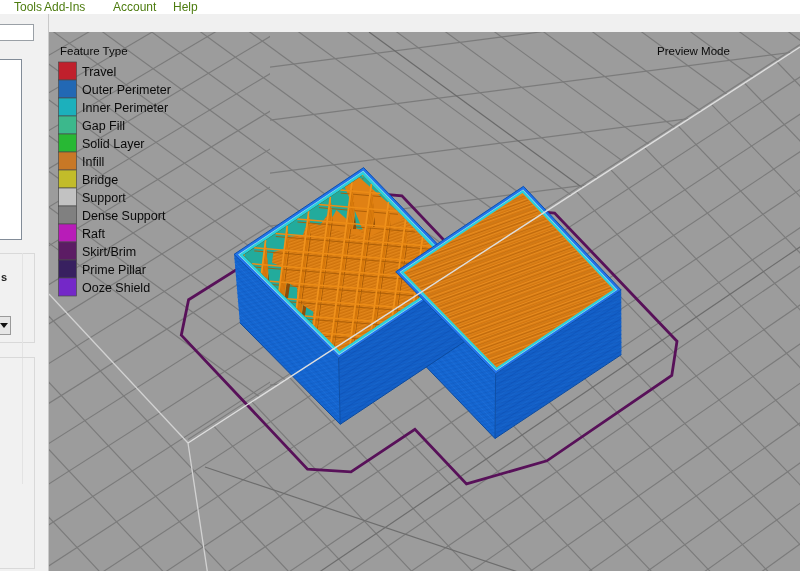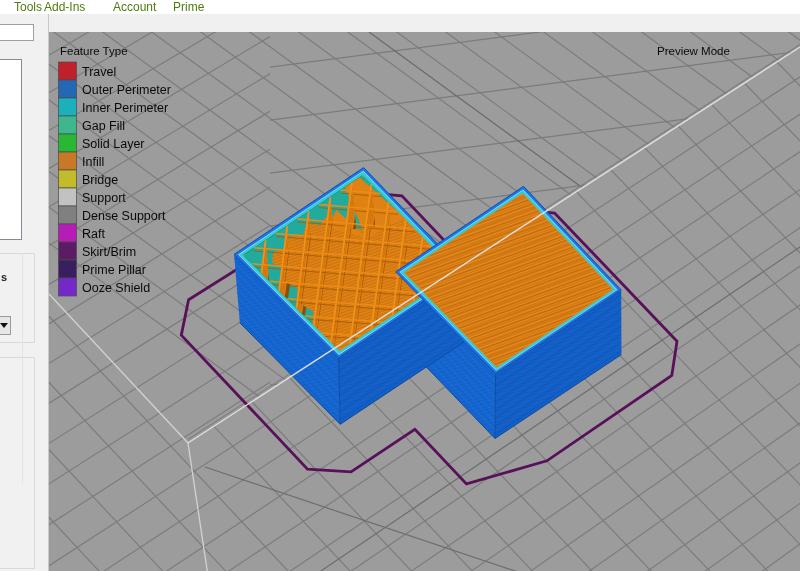--- a/index.html
+++ b/index.html
@@ -9,21 +9,21 @@
 #menubar span { position:absolute; top:0px; }
 #panel { position:absolute; left:0; top:14px; width:49px; height:557px; background:#f1f1f1; border-right:1px solid #c9c9c9; }
 #vp { position:absolute; left:49px; top:32px; width:751px; height:544px; }
 #vp svg { display:block; }
 </style></head>
 <body>
 <div id="menubar">
  <span style="left:14px">Tools</span>
     <span style="left:44px">Add-Ins</span>
  <span style="left:113px">Account</span>
-    <span style="left:173px">Prime</span>
+    <span style="left:173px">Help</span>
 </div>
 <div id="panel">
   <div style="position:absolute; left:-6px; top:10px; width:40px; height:17px; background:#fff; border:1px solid #9aa0a6;"></div>
   <div style="position:absolute; left:-6px; top:45px; width:28px; height:181px; background:#fff; border:1px solid #828c98;"></div>
   <div style="position:absolute; left:0px; top:239px; width:35px; height:90px; border-top:1px solid #d9d9d9; border-right:1px solid #d9d9d9; border-bottom:1px solid #d9d9d9;"></div>
   <div style="position:absolute; left:22px; top:239px; width:1px; height:231px; background:#e3e3e3;"></div>
   <div style="position:absolute; left:1px; top:257px; font-size:11px; font-weight:bold; color:#222;">s</div>
   <div style="position:absolute; left:-6px; top:302px; width:17px; height:19px; background:#e6e6e6; border:1px solid #9a9a9a;"></div>
   <div style="position:absolute; left:0px; top:309px; width:0; height:0; border-left:4px solid transparent; border-right:4px solid transparent; border-top:5px solid #111;"></div>
   <div style="position:absolute; left:0px; top:343px; width:35px; height:212px; border:1px solid #d9d9d9; border-left:none;"></div>

